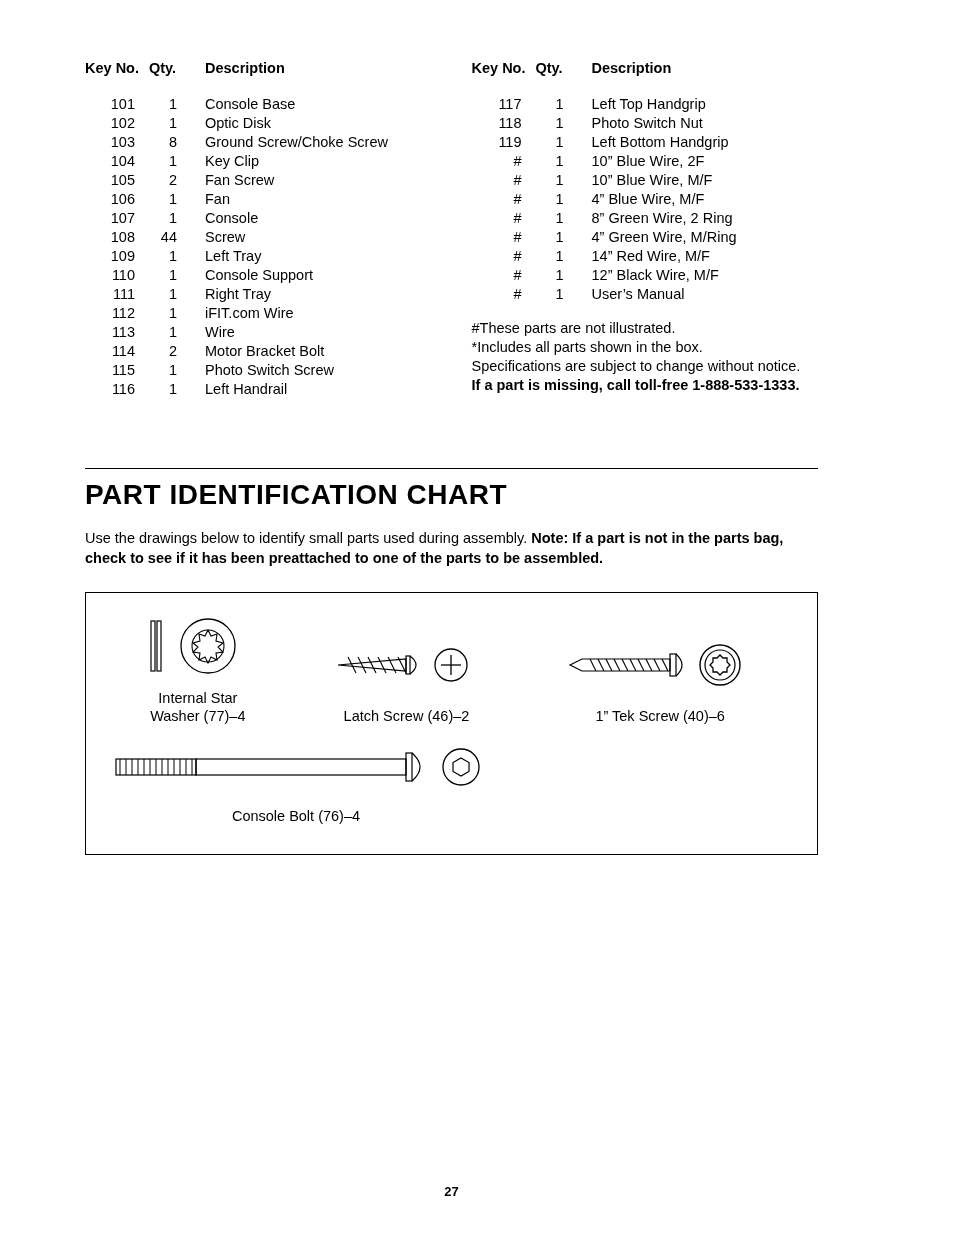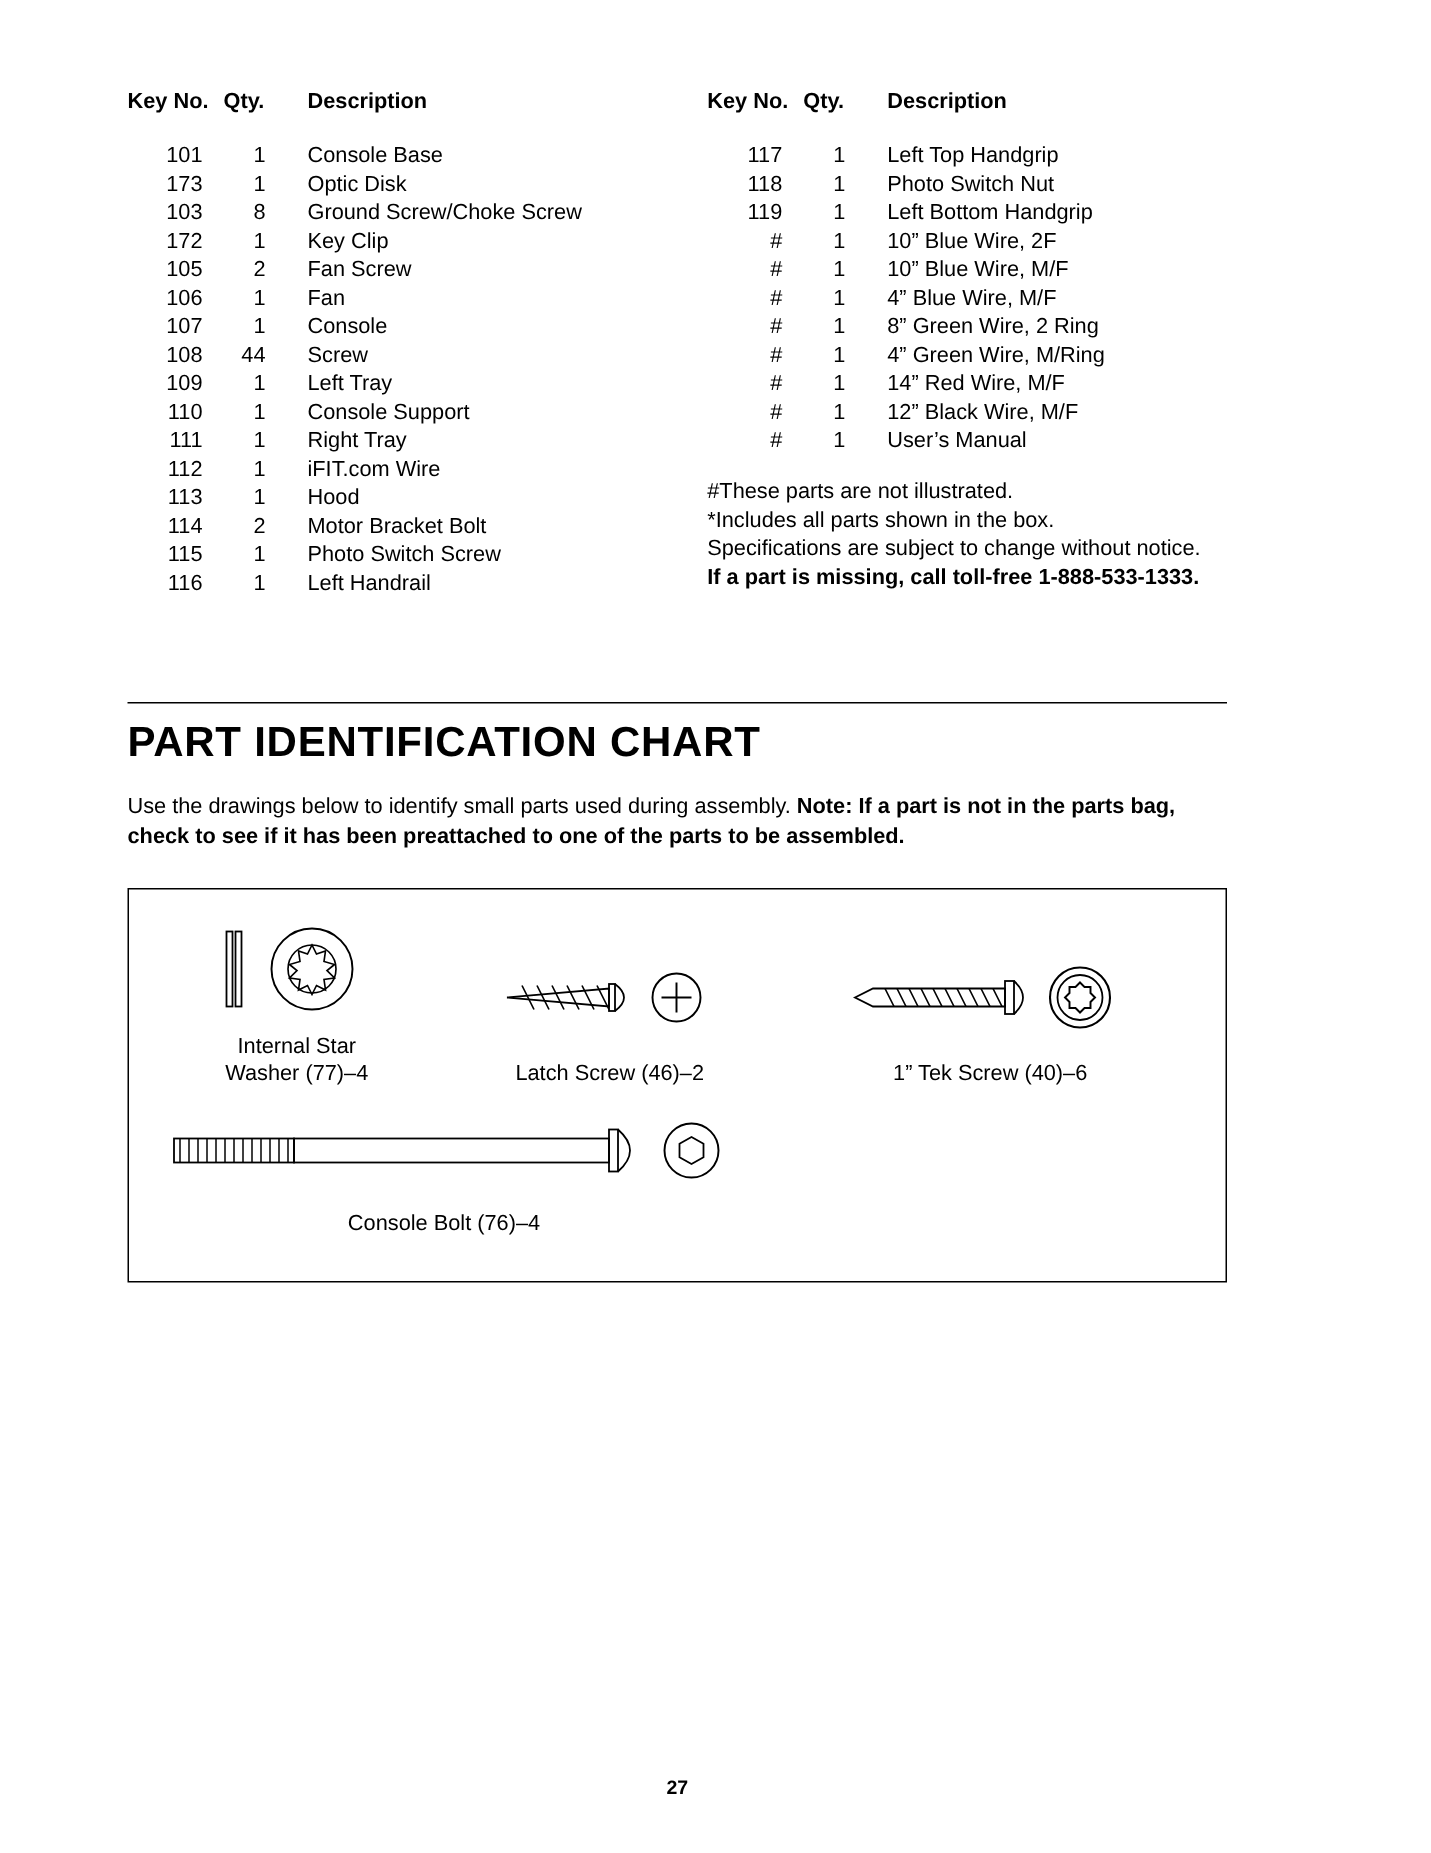--- a/index.html
+++ b/index.html
@@ -110,31 +110,31 @@
             <th>Description</th>
           </tr>
         </thead>
         <tbody id="left-body">
             <tr>
               <td class="k">101</td>
               <td class="q">1</td>
               <td>Console Base</td>
             </tr>
             <tr>
-              <td class="k">173</td>
+              <td class="k">102</td>
               <td class="q">1</td>
               <td>Optic Disk</td>
             </tr>
             <tr>
               <td class="k">103</td>
               <td class="q">8</td>
               <td>Ground Screw/Choke Screw</td>
             </tr>
             <tr>
-              <td class="k">172</td>
+              <td class="k">104</td>
               <td class="q">1</td>
               <td>Key Clip</td>
             </tr>
             <tr>
               <td class="k">105</td>
               <td class="q">2</td>
               <td>Fan Screw</td>
             </tr>
             <tr>
               <td class="k">106</td>
@@ -167,21 +167,21 @@
               <td>Right Tray</td>
             </tr>
             <tr>
               <td class="k">112</td>
               <td class="q">1</td>
               <td>iFIT.com Wire</td>
             </tr>
             <tr>
               <td class="k">113</td>
               <td class="q">1</td>
-              <td>Hood</td>
+              <td>Wire</td>
             </tr>
             <tr>
               <td class="k">114</td>
               <td class="q">2</td>
               <td>Motor Bracket Bolt</td>
             </tr>
             <tr>
               <td class="k">115</td>
               <td class="q">1</td>
               <td>Photo Switch Screw</td>

